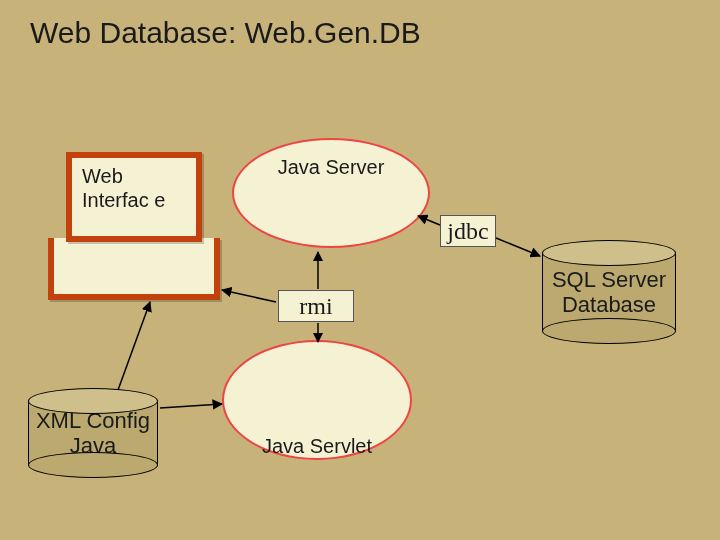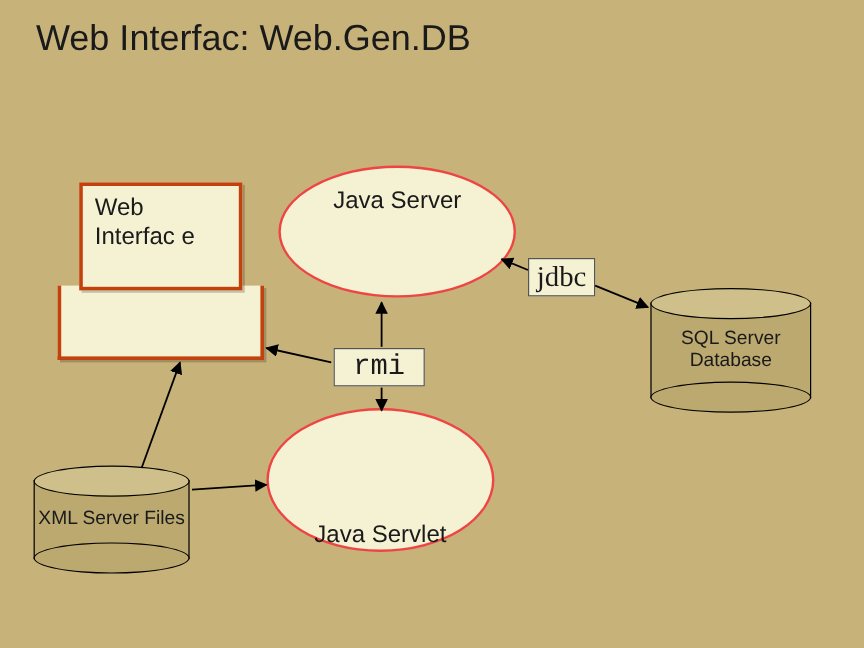--- a/index.html
+++ b/index.html
@@ -15,21 +15,21 @@
   .title {
     position: absolute;
     top: 16px;
     left: 30px;
     font-size: 30px;
     color: #1a1a1a;
   }
   .box {
     position: absolute;
     background: #f5f2d4;
-    border: 3px solid #c2410c;
+    border: 6px solid #c2410c;
     box-sizing: border-box;
     padding: 6px 10px;
     font-size: 20px;
     color: #1a1a1a;
   }
   .ellipse {
     position: absolute;
     background: #f5f2d4;
     border: 2px solid #ef4444;
     border-radius: 50%;
@@ -52,21 +52,21 @@
     background: #bba970;
     box-sizing: border-box;
   }
   .cyl-body {
     position: absolute;
     border-left: 1px solid #000;
     border-right: 1px solid #000;
     background: #bba970;
     box-sizing: border-box;
     text-align: center;
-    font-size: 16px;
+    font-size: 22px;
     color: #1a1a1a;
     display: flex;
     align-items: center;
     justify-content: center;
   }
   .label-box {
     position: absolute;
     background: #f5f2d4;
     border: 1px solid #555;
     box-sizing: border-box;
@@ -80,45 +80,45 @@
   svg.arrows {
     position: absolute;
     top: 0; left: 0;
     width: 720px; height: 540px;
     pointer-events: none;
   }
 </style>
 </head>
 <body>
 
-<div class="title">Web Interfac: Web.Gen.DB</div>
+<div class="title">Web Database: Web.Gen.DB</div>
 
 <div class="box" style="left:48px; top:238px; width:172px; height:62px; border-top:none; box-shadow: 2px 2px 0 rgba(0,0,0,0.2);"></div>
 <div class="box" style="left:66px; top:152px; width:136px; height:90px; box-shadow: 2px 2px 0 rgba(0,0,0,0.2);">
   <span style="display:block; line-height:1.2; white-space:pre-line;">Web Interfac e</span>
 </div>
 
 <div class="ellipse" style="left:232px; top:138px; width:198px; height:110px;">
   <span>Java Server</span>
 </div>
 
 <div class="label-box" style="left:440px; top:215px; width:56px; height:32px;">
   <span>jdbc</span>
 </div>
 
-<div class="label-box" style="left:278px; top:290px; width:76px; height:32px; font-family: Liberation Mono, monospace;">
+<div class="label-box" style="left:278px; top:290px; width:76px; height:32px; font-family: Liberation Serif, serif;">
   <span>rmi</span>
 </div>
 
 <div class="ellipse middle" style="left:222px; top:340px; width:190px; height:120px;">
   <span>Java Servlet</span>
 </div>
 
 <div class="cyl-body" style="left:28px; top:400px; width:130px; height:66px;">
-  <span style="line-height:1.15;">XML Server Files</span>
+  <span style="line-height:1.15;">XML Config Java</span>
 </div>
 <div class="cyl-bot" style="left:28px; top:452px; width:130px; height:26px;"></div>
 <div class="cyl-top" style="left:28px; top:388px; width:130px; height:26px; background:#cfbf8a;"></div>
 
 <div class="cyl-body" style="left:542px; top:252px; width:134px; height:80px;">
   <span style="line-height:1.15;">SQL Server Database</span>
 </div>
 <div class="cyl-bot" style="left:542px; top:318px; width:134px; height:26px;"></div>
 <div class="cyl-top" style="left:542px; top:240px; width:134px; height:26px; background:#cfbf8a;"></div>
 

